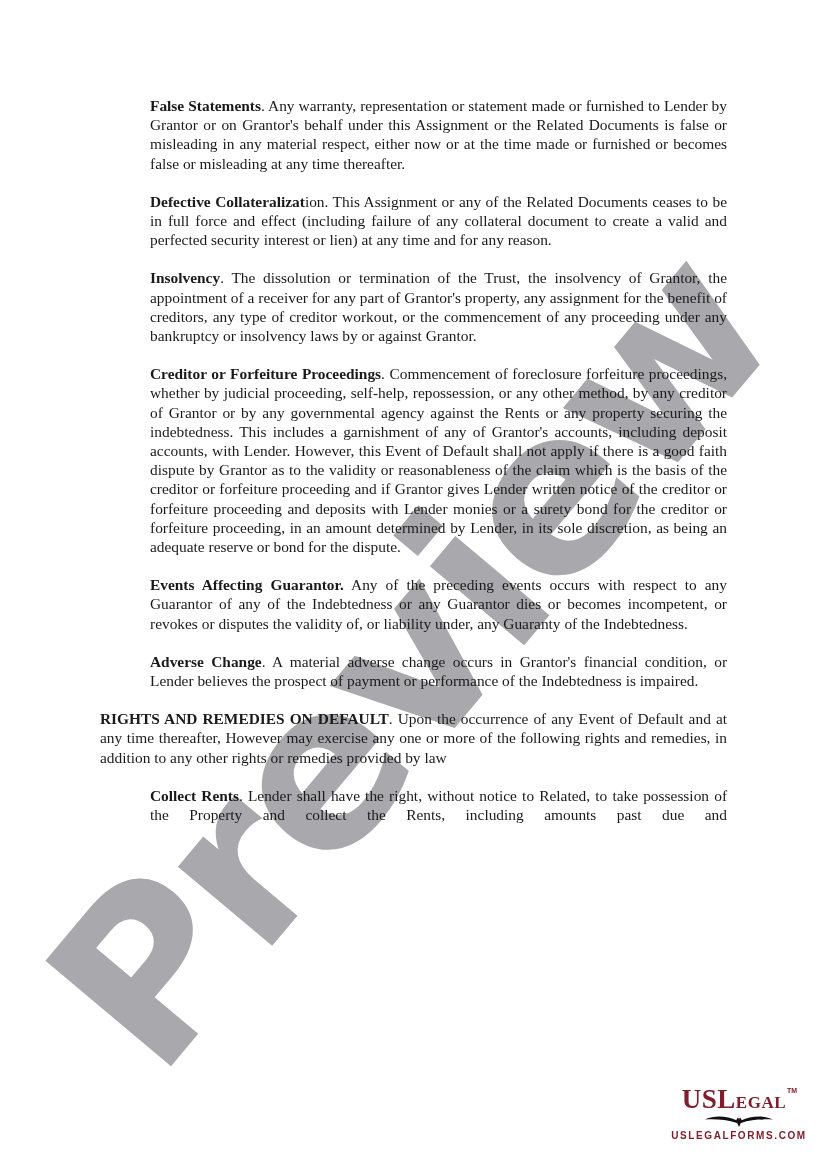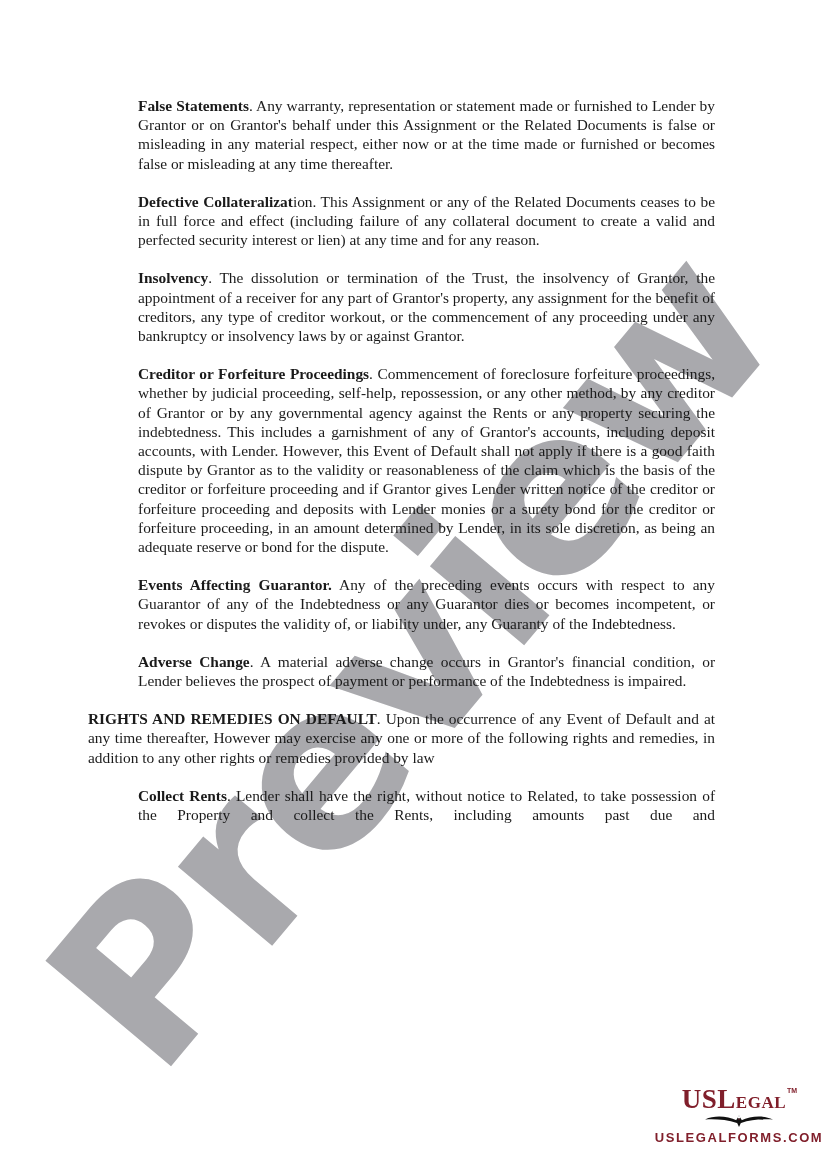--- a/index.html
+++ b/index.html
@@ -30,21 +30,21 @@
     letter-spacing: -6px;
     color: #a9a9ad;
     user-select: none;
     white-space: nowrap;
     z-index: 1;
   }
 
   
   .doc {
     position: absolute;
-    left: 88px;
+    left: 100px;
     top: 96px;
     width: 627px;
     z-index: 2;
     color: #1a1a1a;
     font-size: 15.4px;
     line-height: 19.2px;
   }
   .doc p.para {
     margin: 0 0 19px 0;
     text-align: justify;
@@ -86,21 +86,21 @@
   .logo .eagle {
     display: block;
     margin: 1px auto 0 auto;
     width: 112px;
     height: 15px;
   }
   .logo .site {
     margin-top: 1px;
     font-family: "Liberation Sans", sans-serif;
     font-weight: bold;
-    font-size: 13px;
+    font-size: 10px;
     letter-spacing: 1.6px;
   }
 </style>
 </head>
 <body>
 
 <div class="page">
 
   <div class="watermark" style="color: rgb(169, 169, 173);">Preview</div>
 

